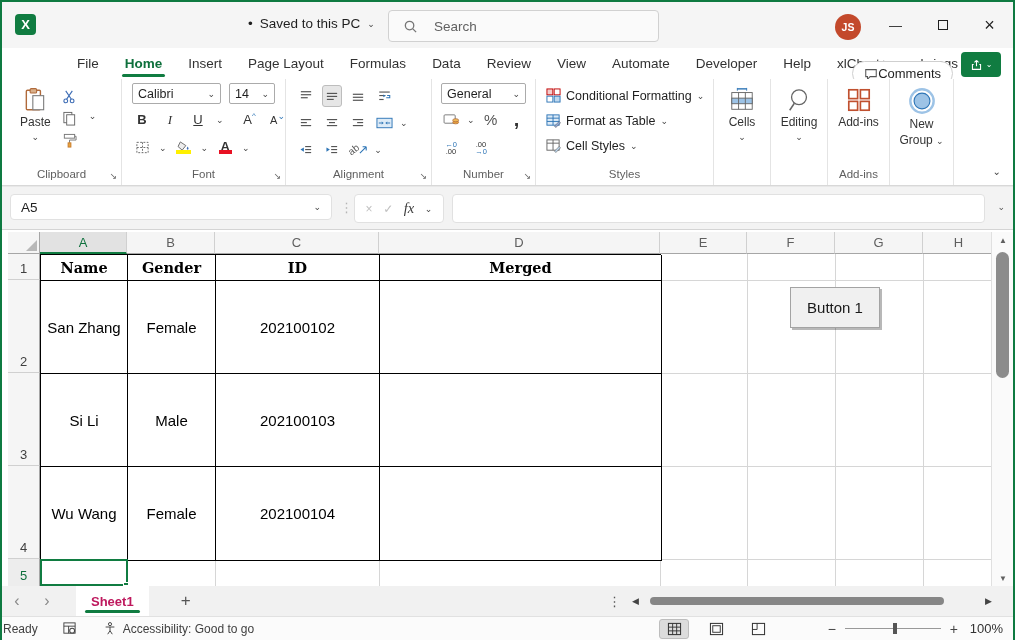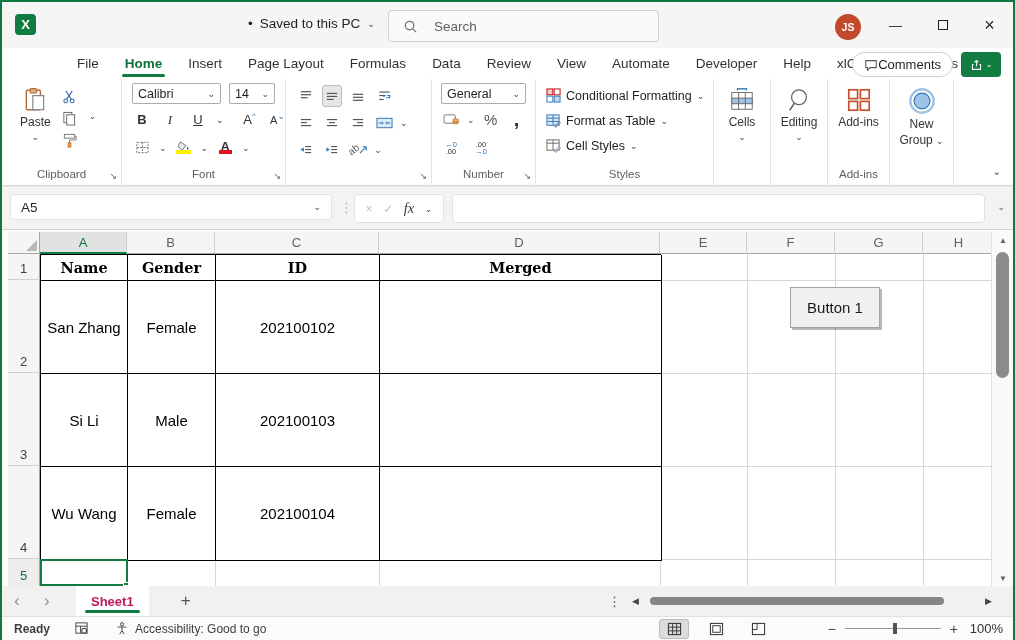--- a/index.html
+++ b/index.html
@@ -18,21 +18,21 @@
   .avatar { position:absolute; left:833px; top:12px; width:26px; height:26px; border-radius:50%; background:#C3492B; color:#fff; font-size:10.5px; font-weight:bold; display:flex; align-items:center; justify-content:center; }
   .wbtns { position:absolute; right:0; top:0; height:46px; display:flex; }
   .wbtn { width:47px; height:46px; display:flex; align-items:center; justify-content:center; font-size:13px; color:#1f1f1f; }
   .maxbox { width:10px; height:10px; border:1.2px solid #1f1f1f; display:inline-block; }
 
   
   .menubar { position:absolute; left:0; top:46px; right:0; height:31px; background:#fff; display:flex; align-items:center; padding-left:18px;margin-left:44px; }
   .mtab { font-size:13.5px; color:#323232; padding:6px 13px; position:relative; white-space:nowrap; }
   .mtab.active { font-weight:600; color:#0E703C; }
   .mtab.active::after { content:""; position:absolute; left:10px; right:10px; bottom:0px; height:3px; background:#107C41; border-radius:2px; }
-  .comments-btn { position:absolute; right:60px; top:50px; height:25px; border:1px solid #CFCFCF; border-radius:13px; background:#fff; display:flex; align-items:center; gap:0; padding:0 11px; font-size:13px; color:#1f1f1f; }
+  .comments-btn { position:absolute; right:60px; top:59px; height:25px; border:1px solid #CFCFCF; border-radius:13px; background:#fff; display:flex; align-items:center; gap:0; padding:0 11px; font-size:13px; color:#1f1f1f; }
   .share-btn { position:absolute; right:12px; top:50px; width:40px; height:25px; background:#107C41; border-radius:4px; display:flex; align-items:center; justify-content:center; gap:3px; color:#fff; }
   .share-btn .chev { color:#fff; font-size:8px; }
 
   
   .ribbon { position:absolute; left:0; top:77px; right:0; height:107px; background:#fff; border-bottom:1px solid #D8D8D8; display:flex; }
   .rgroup { position:relative; border-right:1px solid #E4E4E4; display:flex; flex-direction:column; }
   .rlabel { height:19px; text-align:center; font-size:11.5px; color:#5F5F5F; line-height:17px; }
   .launcher { position:absolute; right:4px; bottom:4px; font-size:9px; color:#666; }
   .rbody { flex:1; display:flex; padding:4px 6px 0 6px; }
   .bigbtn { display:flex; flex-direction:column; align-items:center; justify-content:flex-start; padding-top:4px; gap:3px; font-size:12px; color:#333; }
@@ -87,21 +87,21 @@
   .sheettab::after { content:""; position:absolute; left:9px; right:9px; bottom:3px; height:3px; background:#107C41; border-radius:2px; }
   .addsheet { margin-left:32px; font-size:17px; color:#555; }
   .sdots { position:absolute; left:606px; color:#555; font-size:13px; }
   .hscroll-left { position:absolute; left:630px; font-size:9px; color:#444; }
   .hscroll-track { position:absolute; left:644px; width:336px; height:10px; top:10px; }
   .hthumb { position:absolute; left:4px; top:1px; width:294px; height:8px; background:#868686; border-radius:5px; }
   .hscroll-right { position:absolute; left:983px; font-size:9px; color:#444; }
 
   
   .statusbar { position:absolute; left:0; top:614px; right:0; height:24px; background:#FBFBFB; border-top:1px solid #E1E1E1; display:flex; align-items:center; font-size:12px; color:#404040; }
-  .sb-ready { margin-left:12px;font-weight:bold; }
+  .sb-ready { margin-left:1px; }
   .sb-ico { margin-left:24px; display:flex; align-items:center; }
   .sb-acc-text { margin-left:6px; }
   .viewbtn { width:30px; height:20px; display:flex; align-items:center; justify-content:center; border-radius:3px; }
   .viewbtn.sel { background:#DCDCDC; }
   .zoomwrap { position:absolute; right:10px; display:flex; align-items:center; gap:9px; }
   .zline { width:96px; height:1px; background:#999; position:relative; }
   .zhandle { position:absolute; left:48px; top:-5px; width:4px; height:11px; background:#555; }
   .zpct { font-size:13px; color:#333; min-width:36px; text-align:right; }
   .zpm { font-size:14px; color:#444; }
   .views { position:absolute; right:240px; display:flex; gap:12px; }
@@ -348,20 +348,21 @@
             </span>
           <span class="ricon">
               <span style="display:inline-block; transform:rotate(-38deg); font-size:10px; color:#555;">ab</span>
               <svg width="9" height="9" viewBox="0 0 10 10">
                 <path d="M1 9L8 2M8 2v4M8 2H4" fill="none" stroke="#2E75B6" stroke-width="1.2"></path>
               </svg>
             </span>
           <span class="chev">⌄</span>
         </div>
       </div>
+      <div class="rlabel">Alignment</div>
       <span class="launcher">↘</span>
     </div>
 
     <div class="rgroup" style="width:104px;">
       <div class="rbody" style="flex-direction:column; gap:3px; padding-left:9px; padding-right:9px;">
         <div class="combo">
           <span>General</span>
           <span class="chev">⌄</span>
         </div>
         <div class="rrow" style="gap:6px;">

